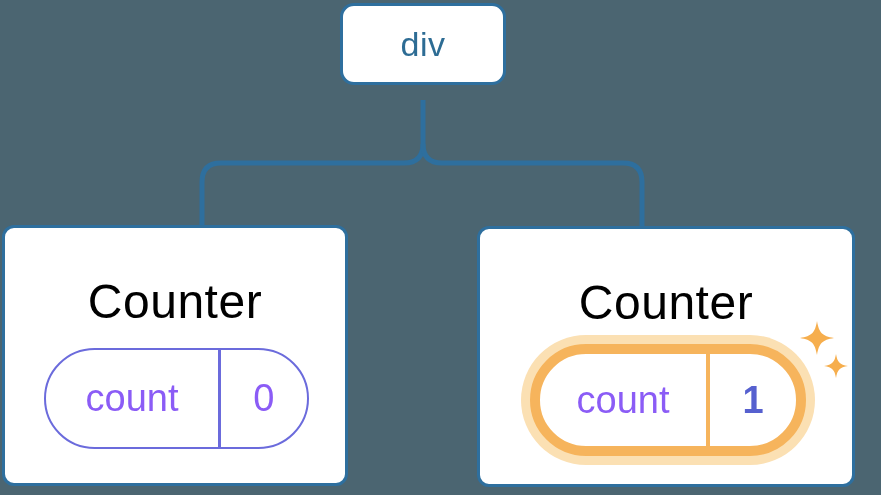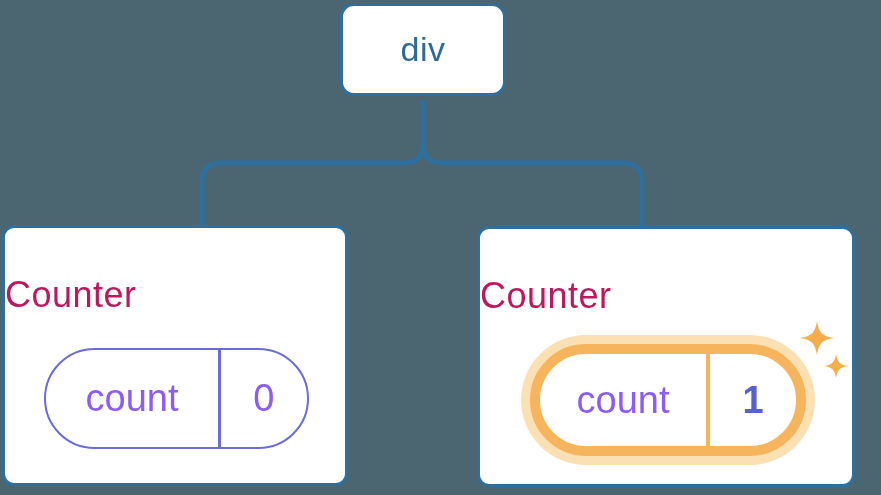--- a/index.html
+++ b/index.html
@@ -11,21 +11,21 @@
     background: #4B6571;
     font-family: "Liberation Sans", sans-serif;
   }
   .canvas { position: absolute; inset: 0; }
 
   svg.connectors { position: absolute; left: 0; top: 0; }
 
   .root-node {
     position: absolute;
     left: 340px; top: 3px;
-    width: 166px; height: 93px;
+    width: 166px; height: 82px;
     background: #ffffff;
     border: 3px solid #2E6F9E;
     border-radius: 14px;
     display: flex; align-items: center; justify-content: center;
   }
   .root-node .label {
     color: #2D6C94;
     font-size: 34px;
     letter-spacing: 0.5px;
   }
@@ -35,22 +35,23 @@
     background: #ffffff;
     border: 3px solid #2E6F9E;
     border-radius: 12px;
   }
   .card.left  { left: 2px;   top: 225px; width: 346px; height: 261px; }
   .card.right { left: 477px; top: 226px; width: 378px; height: 261px; }
 
   .card-title {
     position: absolute;
     left: 0; right: 0; top: 46px;
-    color: #be185d;
-    font-size: 36px;
+    text-align: center;
+    color: #000000;
+    font-size: 48px;
     letter-spacing: 0.5px;
   }
 
   .pill {
     position: absolute;
     display: flex;
     align-items: stretch;
     background: #ffffff;
     border-radius: 999px;
     overflow: hidden;

